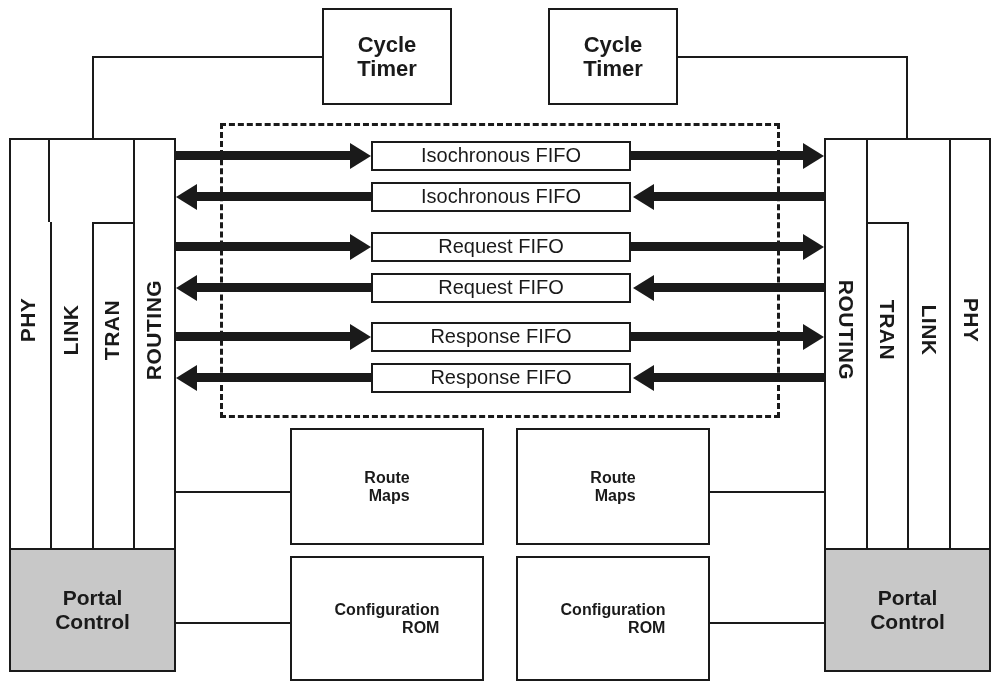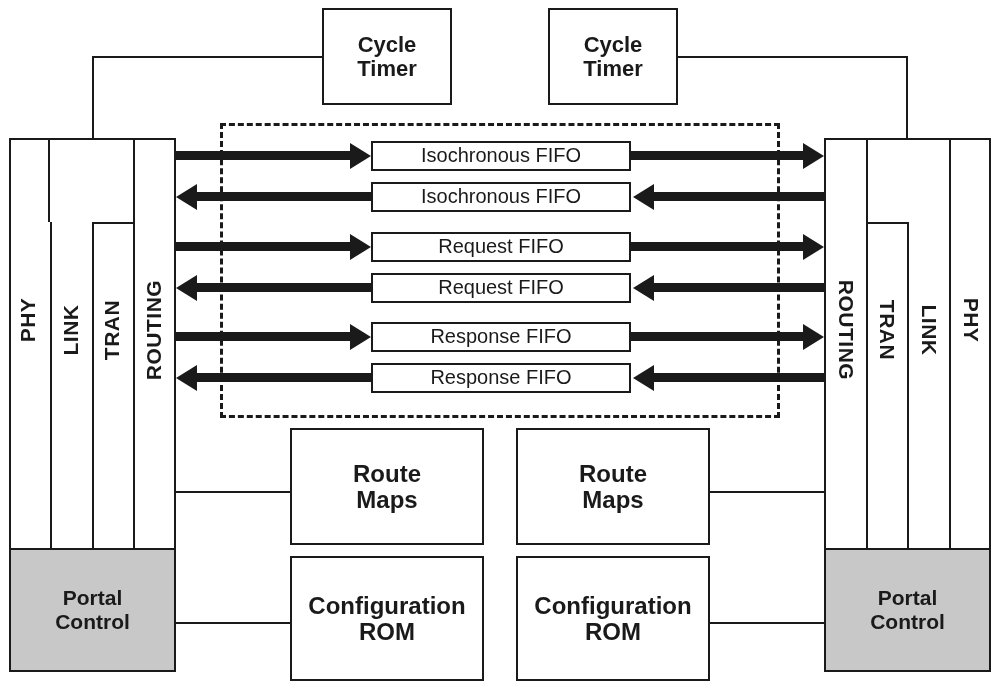--- a/index.html
+++ b/index.html
@@ -83,22 +83,23 @@
   }
   
   .fifo {
     font-size: 20px;
     font-weight: normal;
     border: 2px solid #1a1a1a;
     z-index: 6;
   }
   
   .blk {
-    font-size: 24px;
-    font-weight: bold;
+    font-size: 16px;
+    font-weight: bold;
+    text-align: right;
   }
   .timer {
     font-size: 22px;
     font-weight: bold;
   }
   
   .arrow {
     position: absolute;
     height: 9px;
     background: #1a1a1a;

